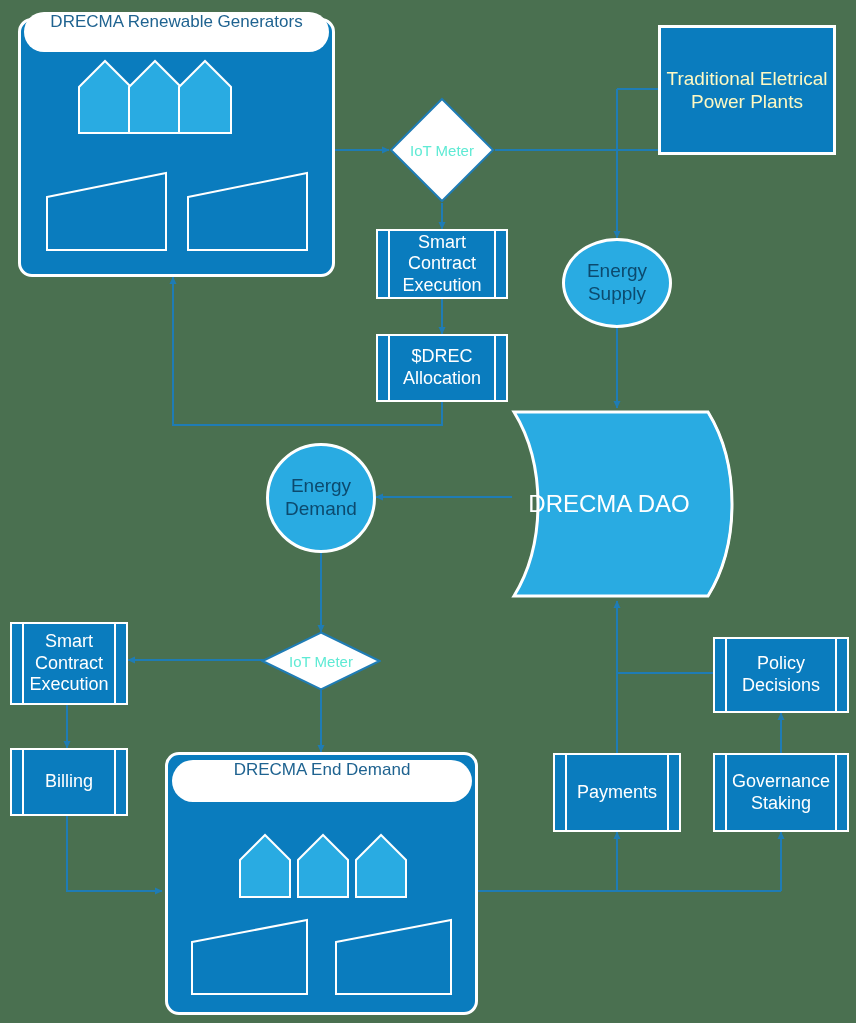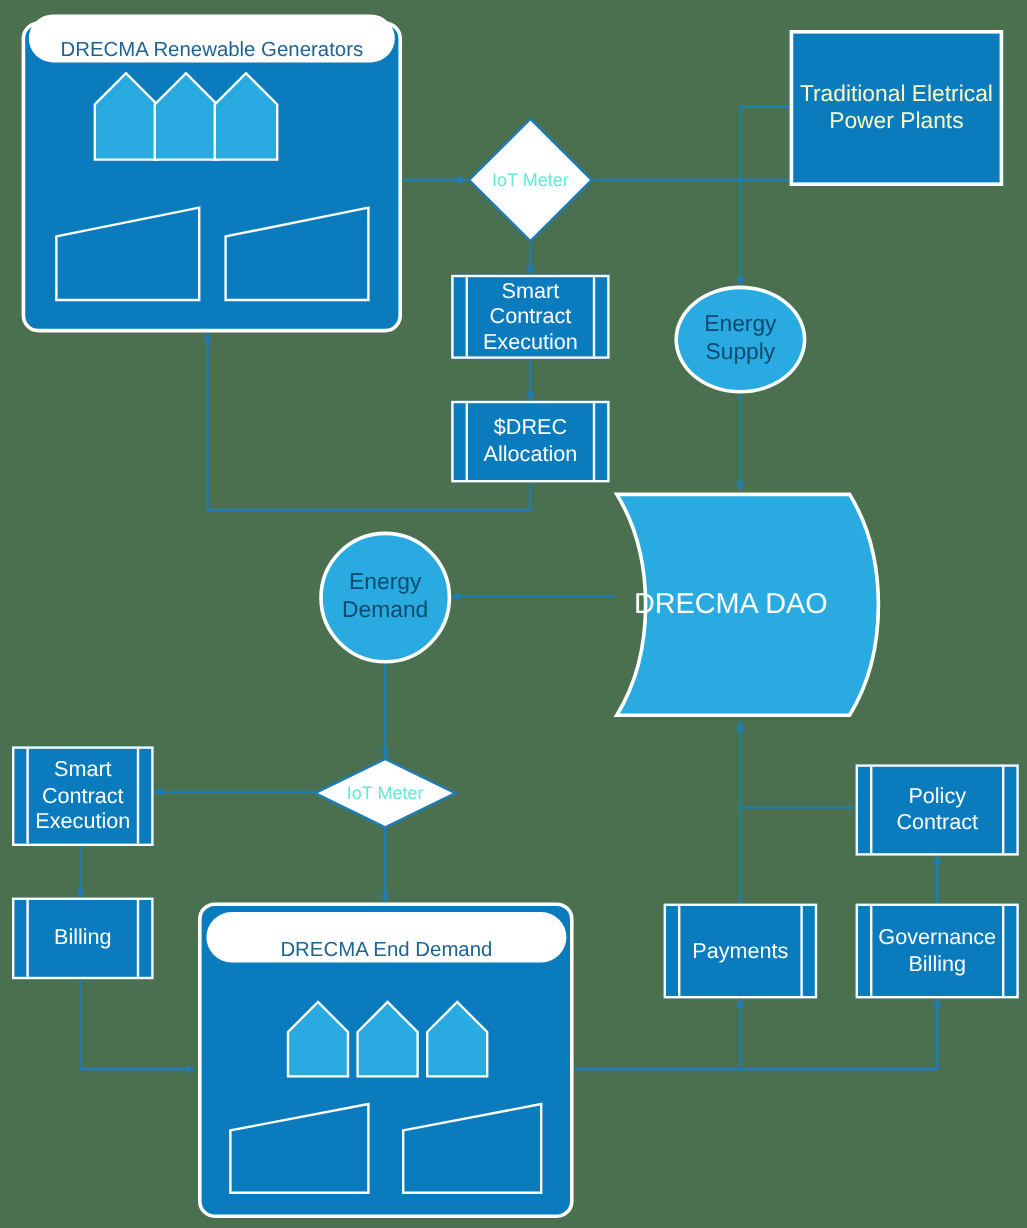--- a/index.html
+++ b/index.html
@@ -19,21 +19,21 @@
     border:3px solid #ffffff;
     border-radius:14px;
     box-sizing:border-box;
   }
   .group-pill{
     position:absolute;
     background:#ffffff;
     border-radius:22px;
     color:#1f6390;
     font-size:17px;
-    display:flex;align-items:flex-end;justify-content:center;
+    display:flex;align-items:flex-start;justify-content:center;
     box-sizing:border-box;
     white-space:nowrap;
   }
 
   
   .rect{
     position:absolute;
     background:#0a7cbe;
     border:3px solid #ffffff;
     box-sizing:border-box;
@@ -225,24 +225,24 @@
         <path d="M24,187 L139,165 L139,239 L24,239 z"></path>
         <path d="M168,187 L283,165 L283,239 L168,239 z"></path>
       </g>
     </svg>
   </div>
   <div class="group-pill" style="left:172px;top:760px;width:300px;height:42px;">
     <span>DRECMA End Demand</span>
   </div>
 
   <div class="proc" style="left:713px;top:637px;width:136px;height:76px;">
-    <span>Policy Contract</span>
+    <span>Policy Decisions</span>
   </div>
 
   <div class="proc" style="left:553px;top:753px;width:128px;height:79px;">
     <span>Payments</span>
   </div>
 
   <div class="proc" style="left:713px;top:753px;width:136px;height:79px;">
-    <span>Governance Billing</span>
+    <span>Governance Staking</span>
   </div>
 
 </div>
 
 </body></html>

